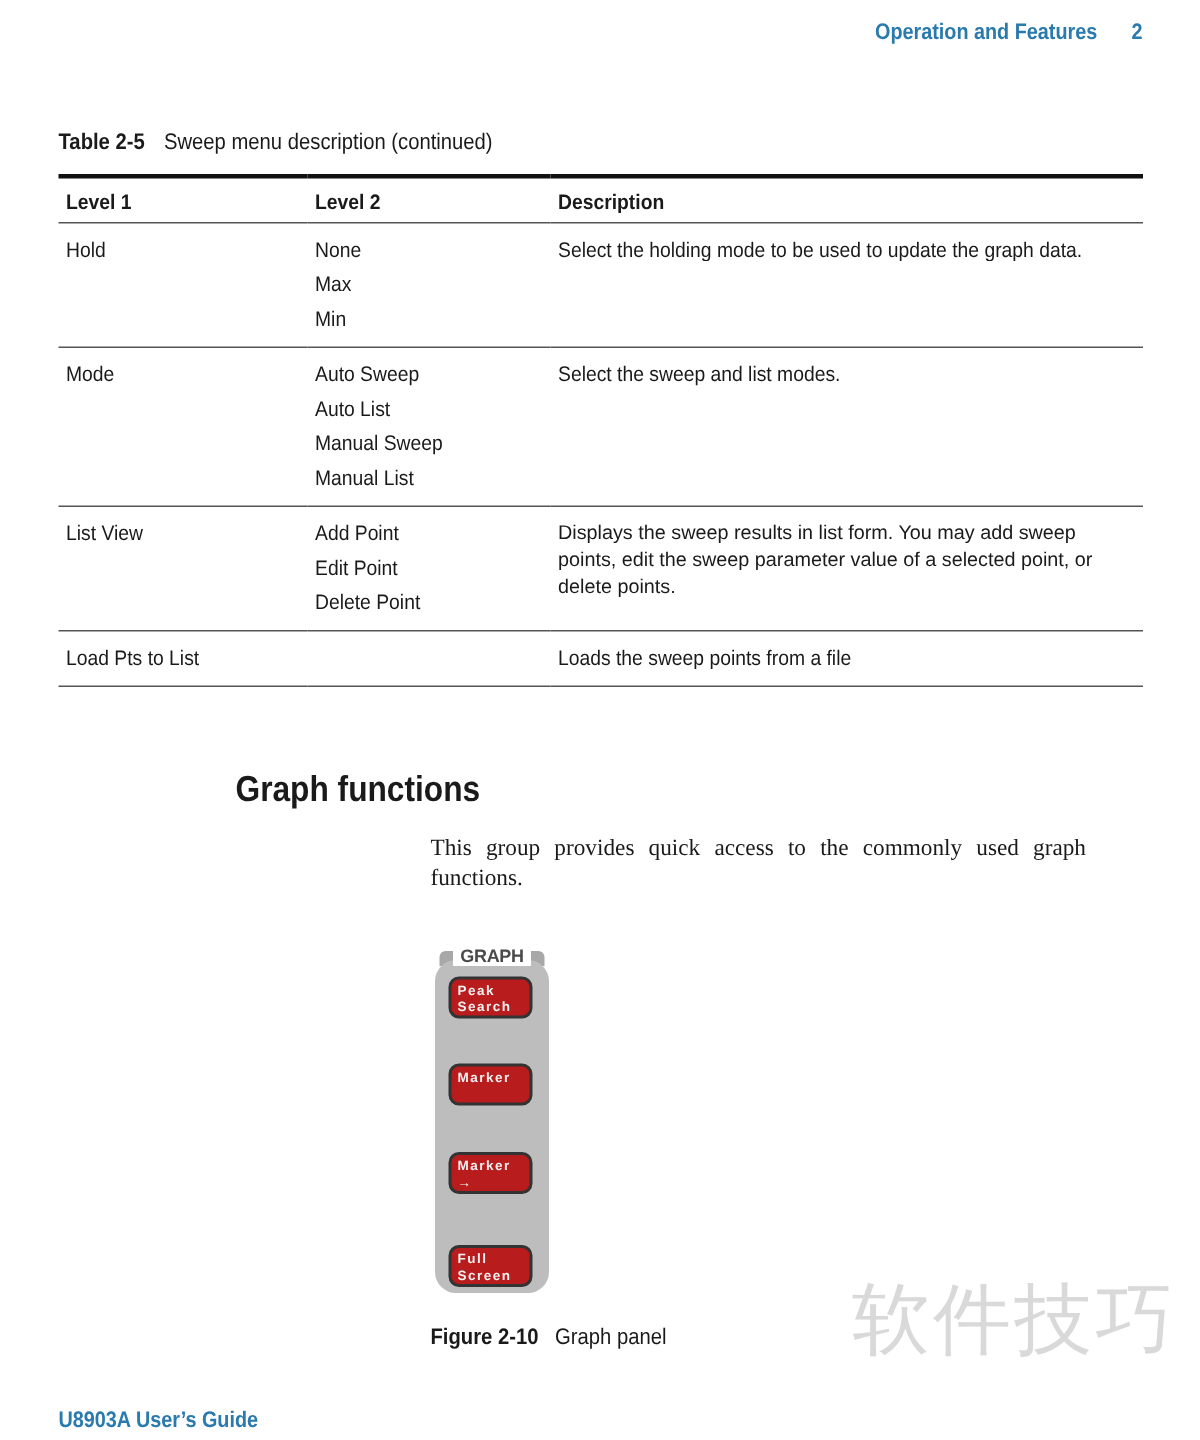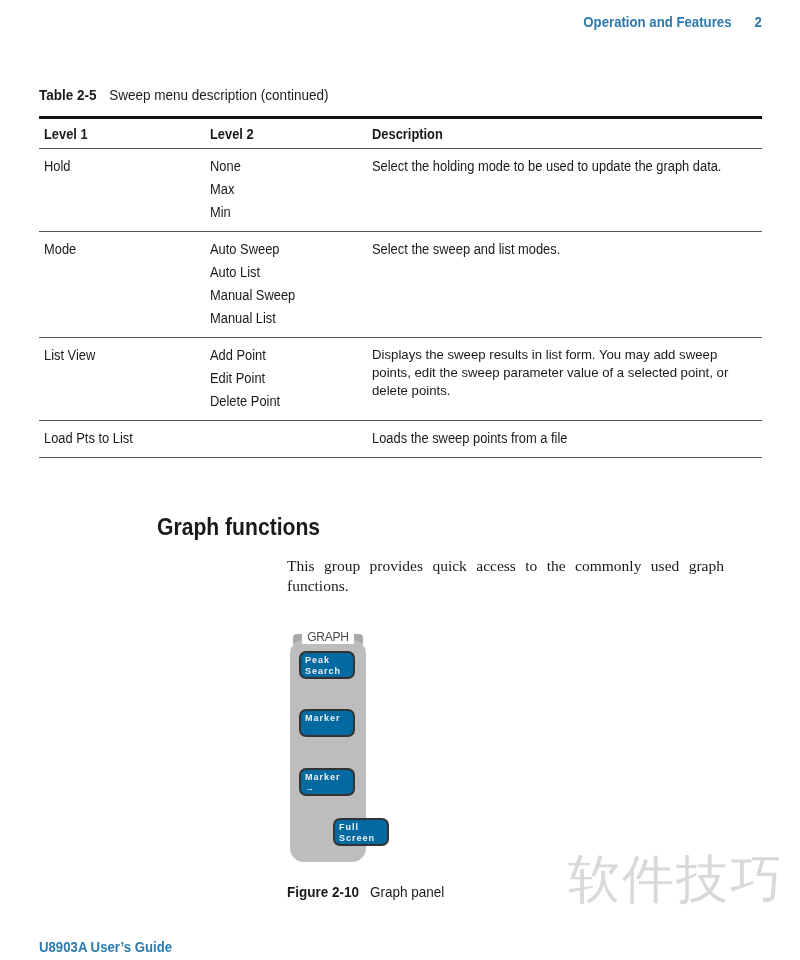--- a/index.html
+++ b/index.html
@@ -129,31 +129,31 @@
     }
     .panel-label {
       position: absolute;
       top: 0;
       left: 12px;
       width: 52px;
       height: 14px;
       background: #ffffff;
       text-align: center;
       font-size: 12px;
-      font-weight: normal;
+      font-weight: bold;
       color: #4a4a4a;
       line-height: 14px;
       letter-spacing: -0.2px;
     }
     .panel-btn {
       position: absolute;
       left: 9px;
       width: 56px;
       height: 28px;
-      background: #0369a1;
+      background: #b91c1c;
       border: 2px solid #333333;
       border-radius: 7px;
       box-sizing: border-box;
       color: #f2f2f2;
       font-size: 9px;
       font-weight: bold;
       letter-spacing: 1px;
       line-height: 11px;
       padding: 2px 0 0 4px;
       text-align: left;
@@ -266,21 +266,21 @@
 
 <div class="graph-panel">
   <div class="panel-tab"></div>
   <div class="panel-body"></div>
   <div class="panel-label">GRAPH</div>
   <div class="panel-btn" style="top:21px;">Peak
 Search</div>
   <div class="panel-btn" style="top:79px;">Marker</div>
   <div class="panel-btn" style="top:138px;">Marker
 →</div>
-  <div class="panel-btn" style="top:188px;margin-left:34px;">Full
+  <div class="panel-btn" style="top:200px;">Full
 Screen</div>
 </div>
 
 <div class="figure-caption">
   <span class="cap-label">Figure 2-10</span>
   <span>Graph panel</span>
 </div>
 
 <div class="watermark">软件技巧</div>
 

